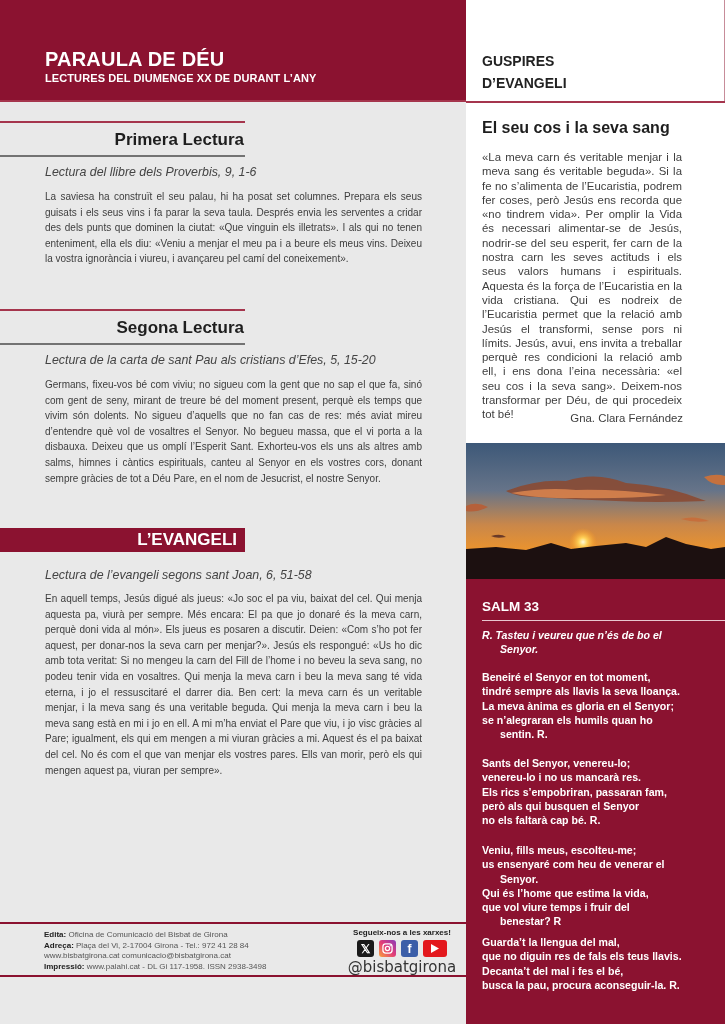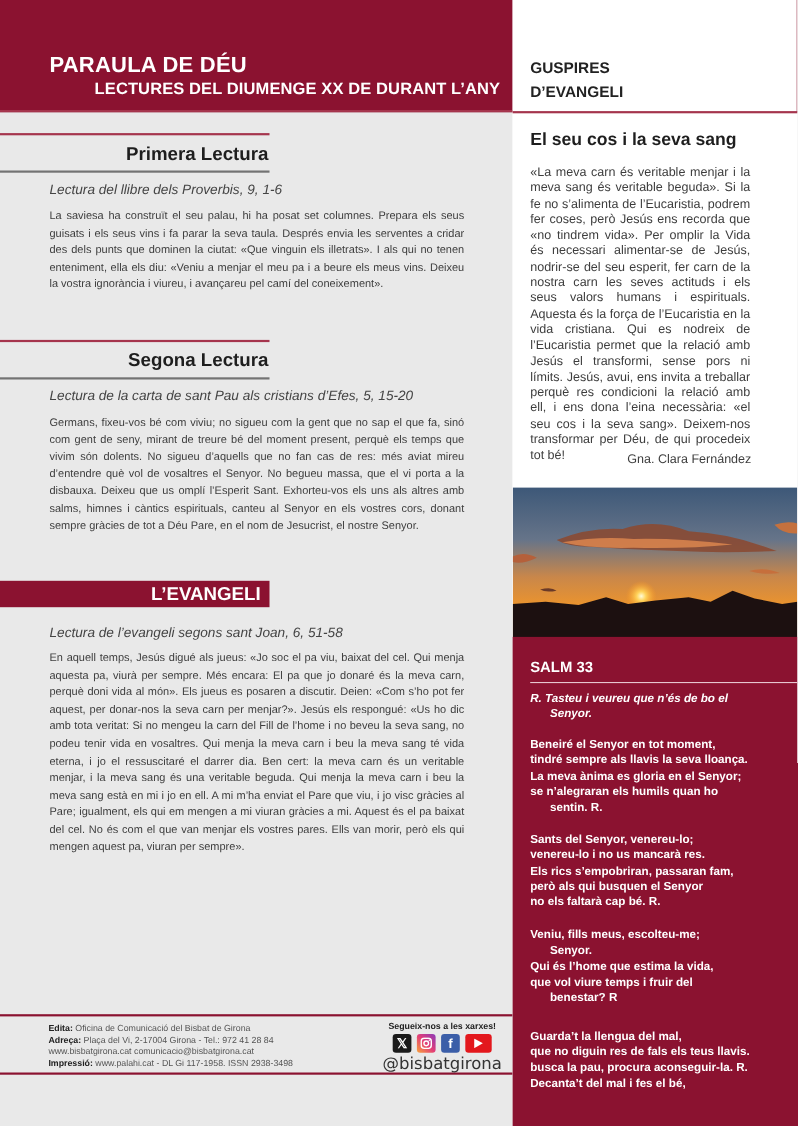--- a/index.html
+++ b/index.html
@@ -5,21 +5,21 @@
   * { box-sizing: border-box; margin: 0; padding: 0; }
   html, body { width: 725px; height: 1024px; overflow: hidden; }
   body { font-family: "Liberation Sans", sans-serif; background: #ffffff; position: relative; color: #3a3a3a; }
 
   .left-col { position: absolute; left: 0; top: 0; width: 466px; height: 1024px; background: #e9e9e9; text-decoration: underline; }
   .right-col { position: absolute; left: 466px; top: 0; width: 259px; height: 1024px; background: #ffffff; }
 
   
   .masthead { position: absolute; left: 0; top: 0; width: 466px; height: 102px; background: #8b1230; border-bottom: 2px solid #a5354d; }
   .masthead .title { position: absolute; left: 45px; top: 48px; color: #fff; font-weight: bold; font-size: 20px; letter-spacing: 0.2px; }
-  .masthead .subtitle { position: absolute; left: 45px; top: 72px; color: #fff; font-weight: bold; font-size: 15px; letter-spacing: 0.1px; margin-left: 41px; }
+  .masthead .subtitle { position: absolute; left: 45px; top: 72px; color: #fff; font-weight: bold; font-size: 11px; letter-spacing: 0.1px; }
 
   
   .sec-head { position: absolute; left: 0; width: 245px; border-top: 2px solid #a5354d; border-bottom: 2px solid #737373; height: 36px; }
   .sec-head span { position: absolute; right: 1px; top: 7px; font-weight: bold; font-size: 17px; color: #1e1e1e; }
   .gospel-head { position: absolute; left: 0; top: 528px; width: 245px; height: 24px; background: #8b1230; }
   .gospel-head span { position: absolute; right: 8px; top: 2px; color: #fff; font-weight: bold; font-size: 17px; }
 
   .ref { position: absolute; left: 45px; font-style: italic; font-size: 12.4px; color: #444; }
   .body-text { position: absolute; left: 45px; width: 377px; font-size: 10px; line-height: 15.6px; text-align: justify; color: #3d3d3d; }
 
@@ -169,26 +169,27 @@
     <div class="stanza" style="top:177px">
       <div>Sants del Senyor, venereu-lo;</div>
       <div>venereu-lo i no us mancarà res.</div>
       <div>Els rics s’empobriran, passaran fam,</div>
       <div>però als qui busquen el Senyor</div>
       <div>no els faltarà cap bé. R.</div>
     </div>
 
     <div class="stanza" style="top:264px">
       <div>Veniu, fills meus, escolteu-me;</div>
+      <div>us ensenyaré com heu de venerar el</div>
       <div class="indent">Senyor.</div>
       <div>Qui és l’home que estima la vida,</div>
       <div>que vol viure temps i fruir del</div>
       <div class="indent">benestar? R</div>
     </div>
 
     <div class="stanza" style="top:356px">
       <div>Guarda’t la llengua del mal,</div>
       <div>que no diguin res de fals els teus llavis.</div>
+      <div>Decanta’t del mal i fes el bé,</div>
       <div>busca la pau, procura aconseguir-la. R.</div>
-      <div>Decanta’t del mal i fes el bé,</div>
     </div>
   </div>
 </div>
 
 </body></html>

